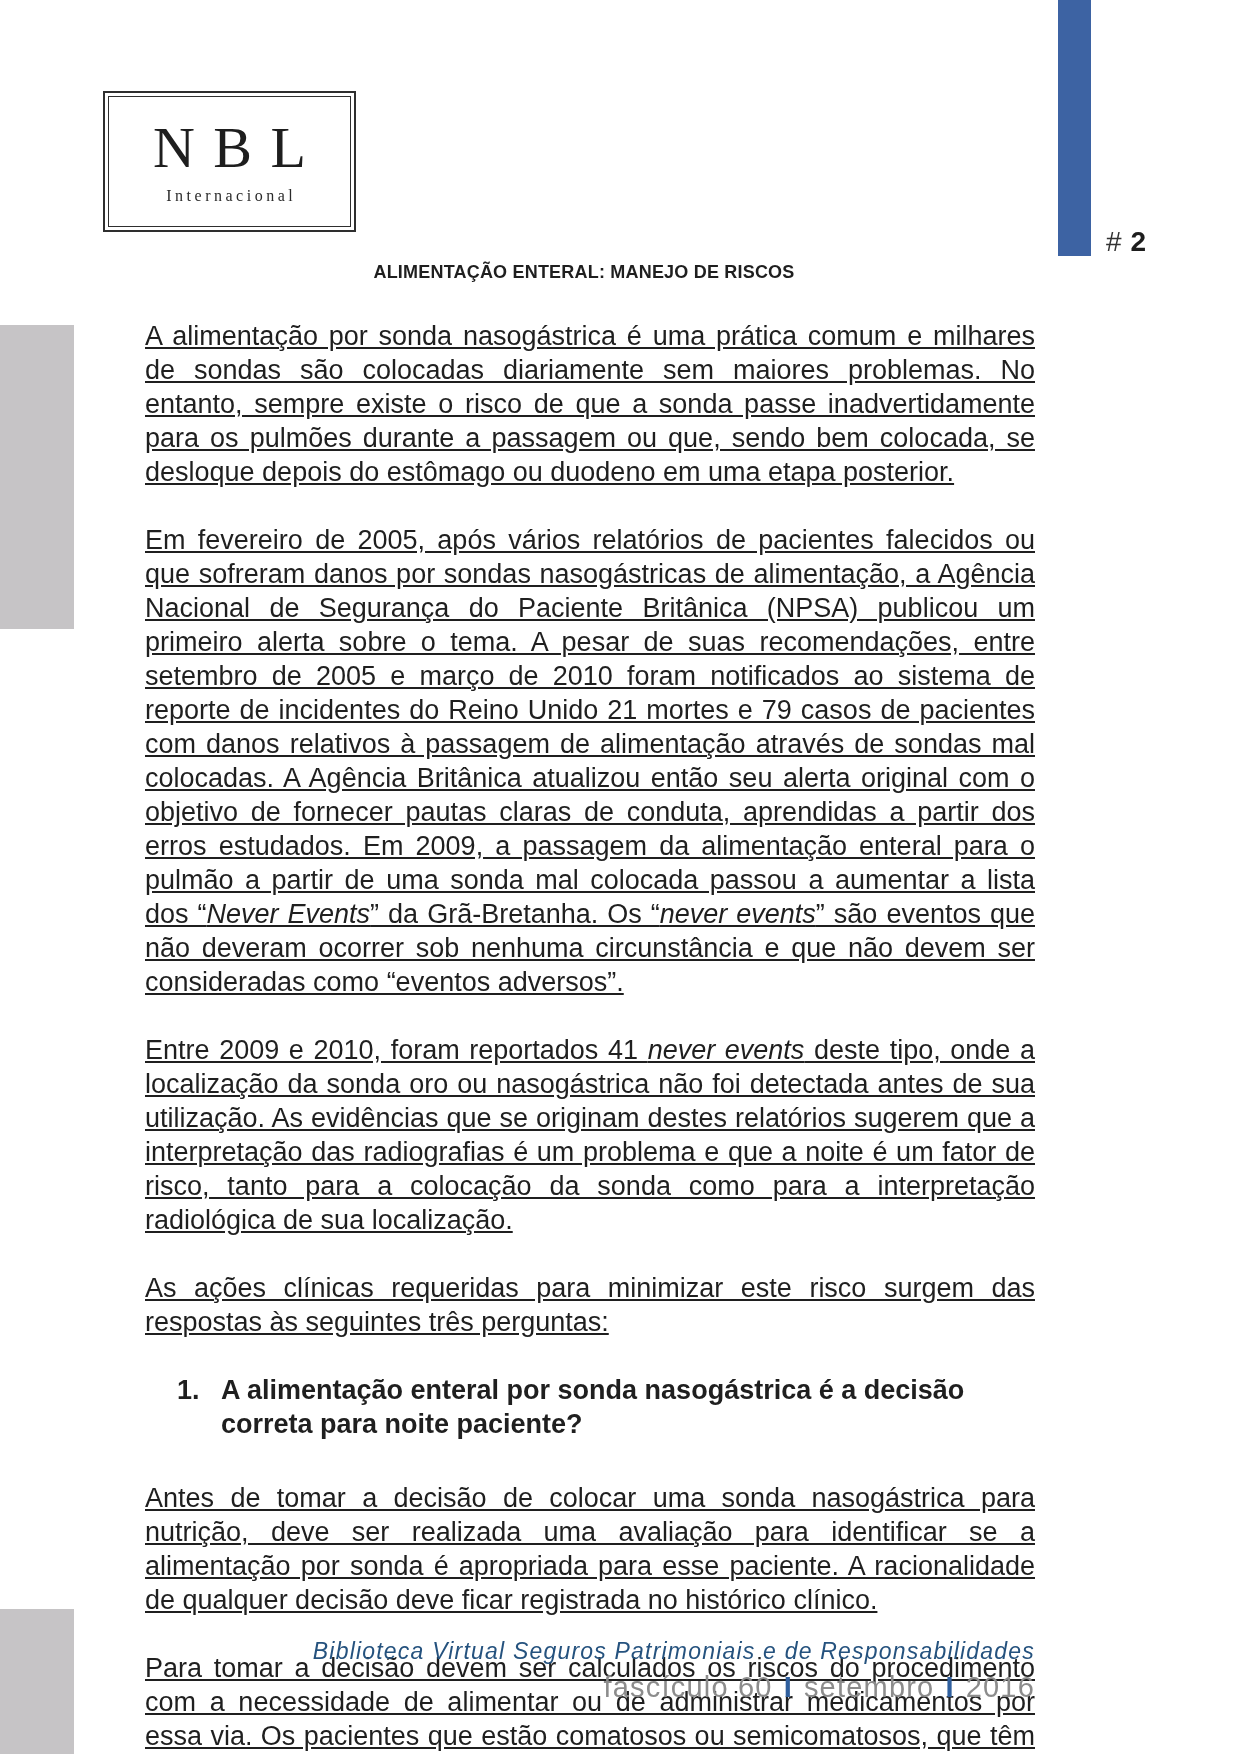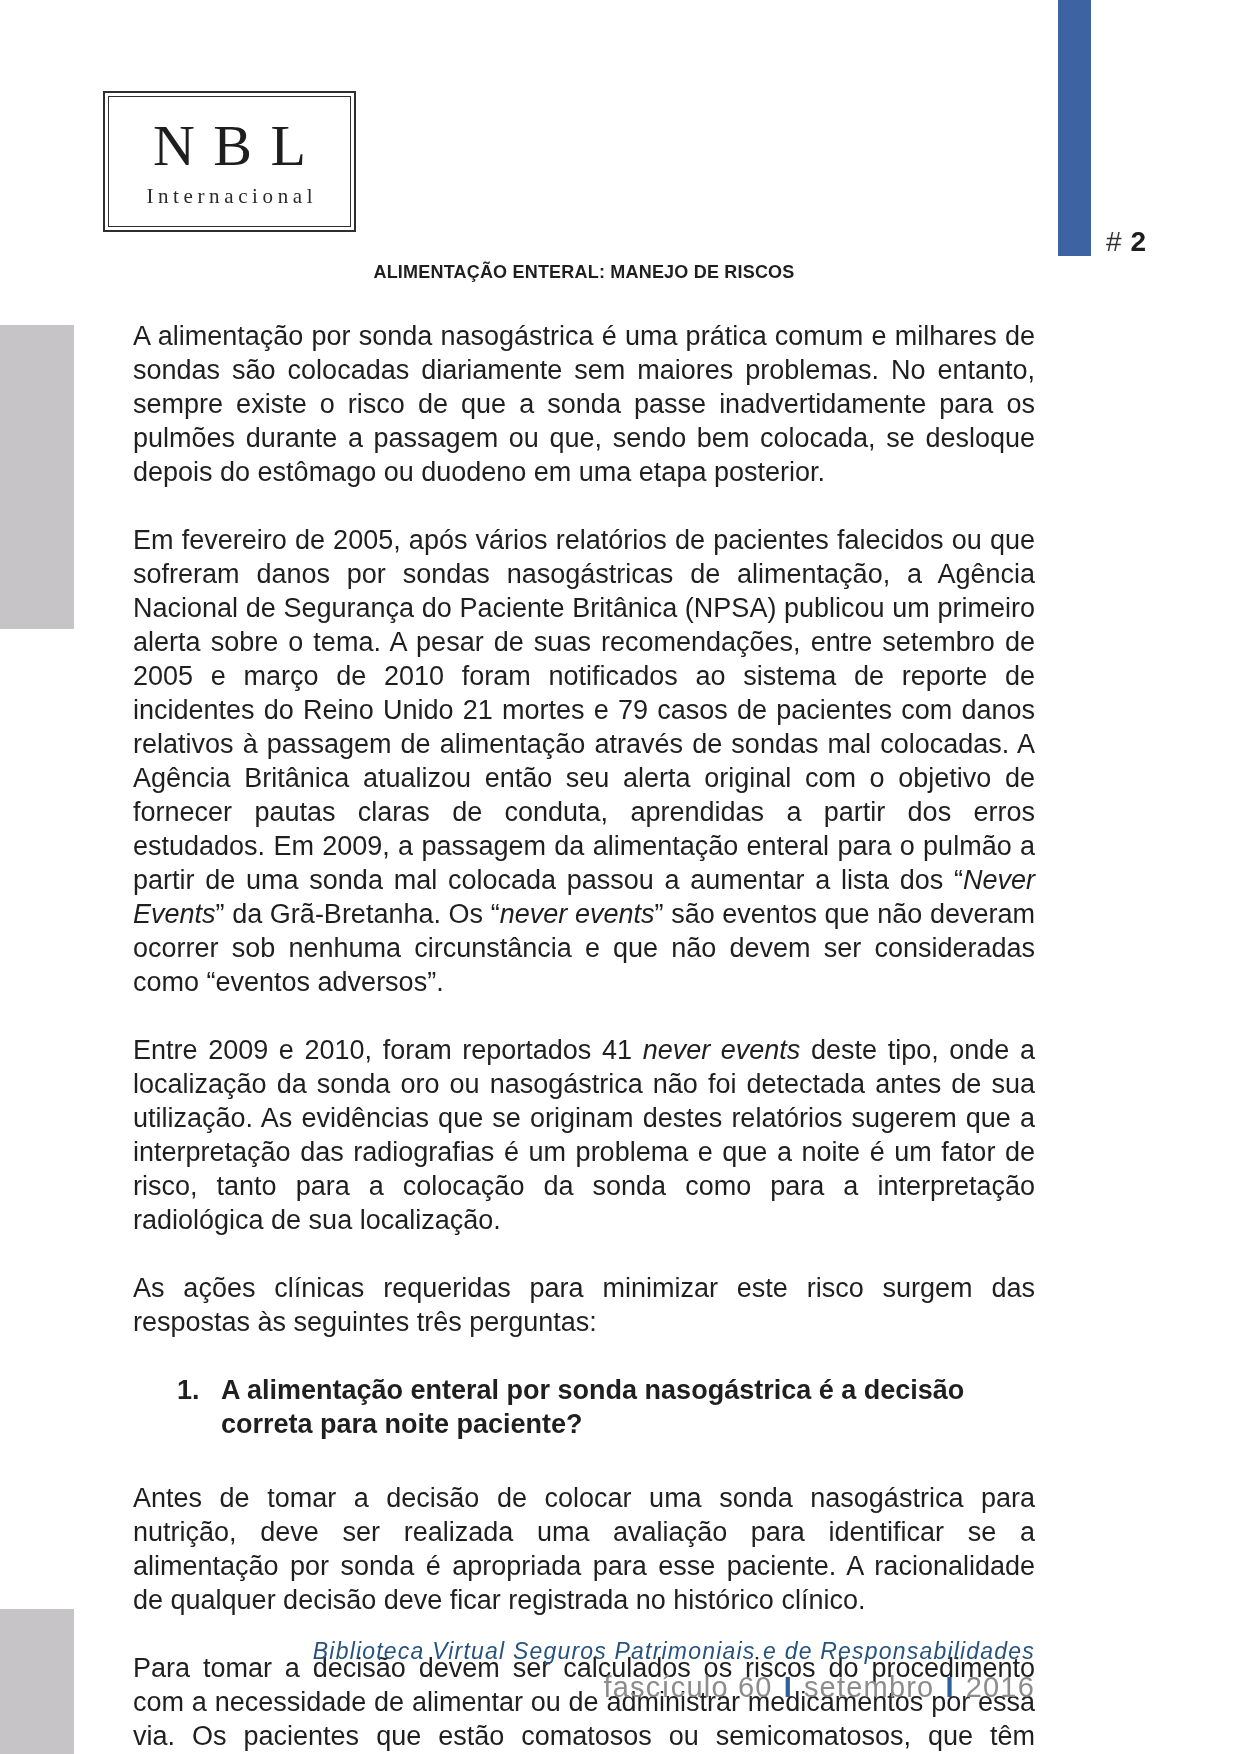--- a/index.html
+++ b/index.html
@@ -47,21 +47,21 @@
     align-items: center; justify-content: center;
   }
   .logo-acronym {
     font-family: "Liberation Serif", serif;
     font-size: 58px; line-height: 1;
     letter-spacing: 0.32em; text-indent: 0.32em;
     color: #1e1e1e;
   }
   .logo-subtitle {
     font-family: "Liberation Serif", serif;
-    font-size: 21px; line-height: 1;
+    font-size: 16px; line-height: 1;
     letter-spacing: 0.22em; text-indent: 0.22em;
     margin-top: 11px;
     color: #2a2a2a;
   }
 
   
   .page-number {
     position: absolute;
     left: 1106px; top: 228px;
     font-size: 28px; line-height: 1;
@@ -78,21 +78,22 @@
   }
   .doc-title {
     font-size: 18px; font-weight: 700;
     text-align: center;
     letter-spacing: 0.2px;
     margin: 0 0 36px 0;
   }
   .para {
     font-size: 27px; line-height: 34px;
     text-align: justify;
-    margin: 0 0 34px 0;
+    margin: 0 0 34px 12px;
+    text-decoration: underline;
   }
   .para.last { margin-bottom: 0; }
 
   .list-item {
     display: flex;
     font-weight: 700;
     font-size: 27px; line-height: 34px;
     margin: 4px 0 40px 44px;
   }
   .list-marker { flex: 0 0 44px; }

